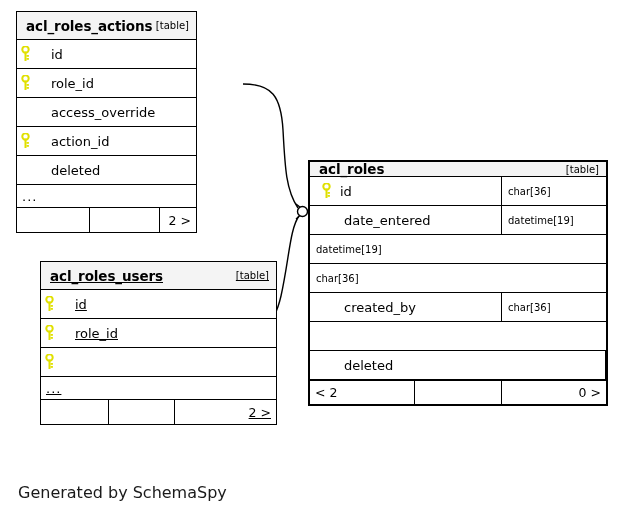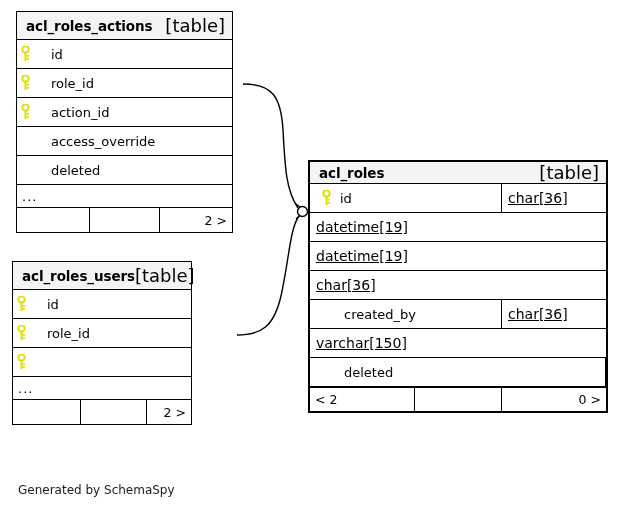--- a/index.html
+++ b/index.html
@@ -41,29 +41,29 @@
   .thead {
     background: #f4f4f4;
     border-bottom: 1px solid #000000;
     height: 28px;
     display: flex;
     align-items: center;
     justify-content: space-between;
     padding: 0 7px 0 9px;
     box-sizing: border-box;
   }
-  .focal .thead { height: 22px; }
+  .focal .thead { height: 15px; }
   .tname {
     font-weight: bold;
     font-size: 13.5px;
     color: #000000;
     letter-spacing: -0.1px;
   }
   .ttag {
-    font-size: 18px;
+    font-size: 10px;
     color: #000000;
   }
 
   .trow {
     display: flex;
     align-items: center;
     height: 29px;
     border-bottom: 1px solid #000000;
     box-sizing: border-box;
     font-size: 13px;
@@ -85,22 +85,21 @@
     border-right: 1px solid #000000;
   }
   .coltype {
     width: 104px;
     flex: 0 0 104px;
     height: 100%;
     display: flex;
     align-items: center;
     padding-left: 6px;
     box-sizing: border-box;
-    font-size: 14px;
-    text-decoration: underline;
+    font-size: 10px;
   }
 
   .keyslot {
     width: 16px;
     flex: 0 0 16px;
     display: flex;
     align-items: center;
     justify-content: center;
   }
   .lbl-indent { padding-left: 18px; }
@@ -137,42 +136,42 @@
     box-sizing: border-box;
     border-right: 1px solid #000000;
     padding: 0 5px;
   }
   .fcell:last-child { border-right: none; }
   .fcell.left  { justify-content: flex-start; }
   .fcell.right { justify-content: flex-end; }
 
   .caption {
     position: absolute;
-    font-size: 12px;
+    font-size: 16px;
     color: #1a1a1a;
   }
 </style>
 </head>
 <body>
 
 <div id="canvas">
 
   <svg class="edges" viewBox="0 0 627 512" width="627" height="512">
 
     <path d="M 243 84 C 272 84, 281 96, 283 130 C 285 168, 286 190, 298 208" fill="none" stroke="#000000" stroke-width="1.4"></path>
 
     <path d="M 237 335 C 262 335, 274 326, 281 296 C 289 260, 290 228, 299 216" fill="none" stroke="#000000" stroke-width="1.4"></path>
 
     <path d="M 305 211 L 296 204" fill="none" stroke="#000000" stroke-width="1.4"></path>
     <path d="M 305 211 L 296 219" fill="none" stroke="#000000" stroke-width="1.4"></path>
 
     <circle cx="302.5" cy="211.5" r="5" fill="#ffffff" stroke="#000000" stroke-width="1.4"></circle>
   </svg>
 
-  <div class="tablebox" id="tbl-acl_roles_actions" style="left:16px; top:11px; width:217px;">
+  <div class="tablebox" id="tbl-acl_roles_actions" style="left:16px; top:11px; width:181px;">
     <div class="thead">
       <span class="tname">acl_roles_actions</span>
       <span class="ttag">[table]</span>
     </div>
 
     <div class="trow">
       <span class="keyslot">
         <svg class="keyicon" width="9" height="16" viewBox="0 0 9 16">
           <circle cx="4.5" cy="3.5" r="3.2" fill="none" stroke="#e0e000" stroke-width="2"></circle>
           <rect x="3.5" y="5.5" width="2" height="9.5" fill="#e0e000"></rect>
@@ -189,49 +188,49 @@
           <circle cx="4.5" cy="3.5" r="3.2" fill="none" stroke="#e0e000" stroke-width="2"></circle>
           <rect x="3.5" y="5.5" width="2" height="9.5" fill="#e0e000"></rect>
           <rect x="5.5" y="9" width="2.4" height="1.8" fill="#e0e000"></rect>
           <rect x="5.5" y="12" width="2.4" height="1.8" fill="#e0e000"></rect>
         </svg>
       </span>
       <span class="colname lbl-indent">role_id</span>
     </div>
 
     <div class="trow">
+      <span class="colname lbl-plain">access_override</span>
+    </div>
+
+    <div class="trow">
       <span class="keyslot">
         <svg class="keyicon" width="9" height="16" viewBox="0 0 9 16">
           <circle cx="4.5" cy="3.5" r="3.2" fill="none" stroke="#e0e000" stroke-width="2"></circle>
           <rect x="3.5" y="5.5" width="2" height="9.5" fill="#e0e000"></rect>
           <rect x="5.5" y="9" width="2.4" height="1.8" fill="#e0e000"></rect>
           <rect x="5.5" y="12" width="2.4" height="1.8" fill="#e0e000"></rect>
         </svg>
       </span>
       <span class="colname lbl-indent">action_id</span>
-    </div>
-
-    <div class="trow">
-      <span class="colname lbl-plain">access_override</span>
     </div>
 
     <div class="trow">
       <span class="colname lbl-plain">deleted</span>
     </div>
 
     <div class="ellipsisrow">...</div>
 
     <div class="footrow">
       <div class="fcell left" style="flex:0 0 73px;"></div>
       <div class="fcell left" style="flex:0 0 70px;"></div>
       <div class="fcell right" style="flex:1 1 auto;">2 &gt;</div>
     </div>
   </div>
 
-  <div class="tablebox" id="tbl-acl_roles_users" style="left:12px; top:261px; width:180px;">
+  <div class="tablebox" id="tbl-acl_roles_users" style="left:40px; top:261px; width:237px;text-decoration:underline;">
     <div class="thead">
       <span class="tname">acl_roles_users</span>
       <span class="ttag">[table]</span>
     </div>
 
     <div class="trow">
       <span class="keyslot">
         <svg class="keyicon" width="9" height="16" viewBox="0 0 9 16">
           <circle cx="4.5" cy="3.5" r="3.2" fill="none" stroke="#e0e000" stroke-width="2"></circle>
           <rect x="3.5" y="5.5" width="2" height="9.5" fill="#e0e000"></rect>
@@ -289,38 +288,38 @@
             <rect x="5.5" y="9" width="2.4" height="1.8" fill="#e0e000"></rect>
             <rect x="5.5" y="12" width="2.4" height="1.8" fill="#e0e000"></rect>
           </svg>
         </span>
         <span style="padding-left:6px;">id</span>
       </span>
       <span class="coltype">char[36]</span>
     </div>
 
     <div class="trow">
+      <span class="colname withtype lbl-plain">date_entered</span>
       <span class="coltype">datetime[19]</span>
     </div>
 
     <div class="trow">
       <span class="coltype">datetime[19]</span>
     </div>
 
     <div class="trow">
       <span class="coltype">char[36]</span>
     </div>
 
     <div class="trow">
       <span class="colname withtype lbl-plain">created_by</span>
       <span class="coltype">char[36]</span>
     </div>
 
     <div class="trow">
-      <span class="coltype">varchar[150]</span>
     </div>
 
 
     <div class="trow">
       <span class="colname withtype lbl-plain">deleted</span>
     </div>
 
     <div class="footrow" style="border-top:1px solid #000000;">
       <div class="fcell left" style="flex:0 0 105px;">&lt; 2</div>
       <div class="fcell left" style="flex:0 0 87px;"></div>

